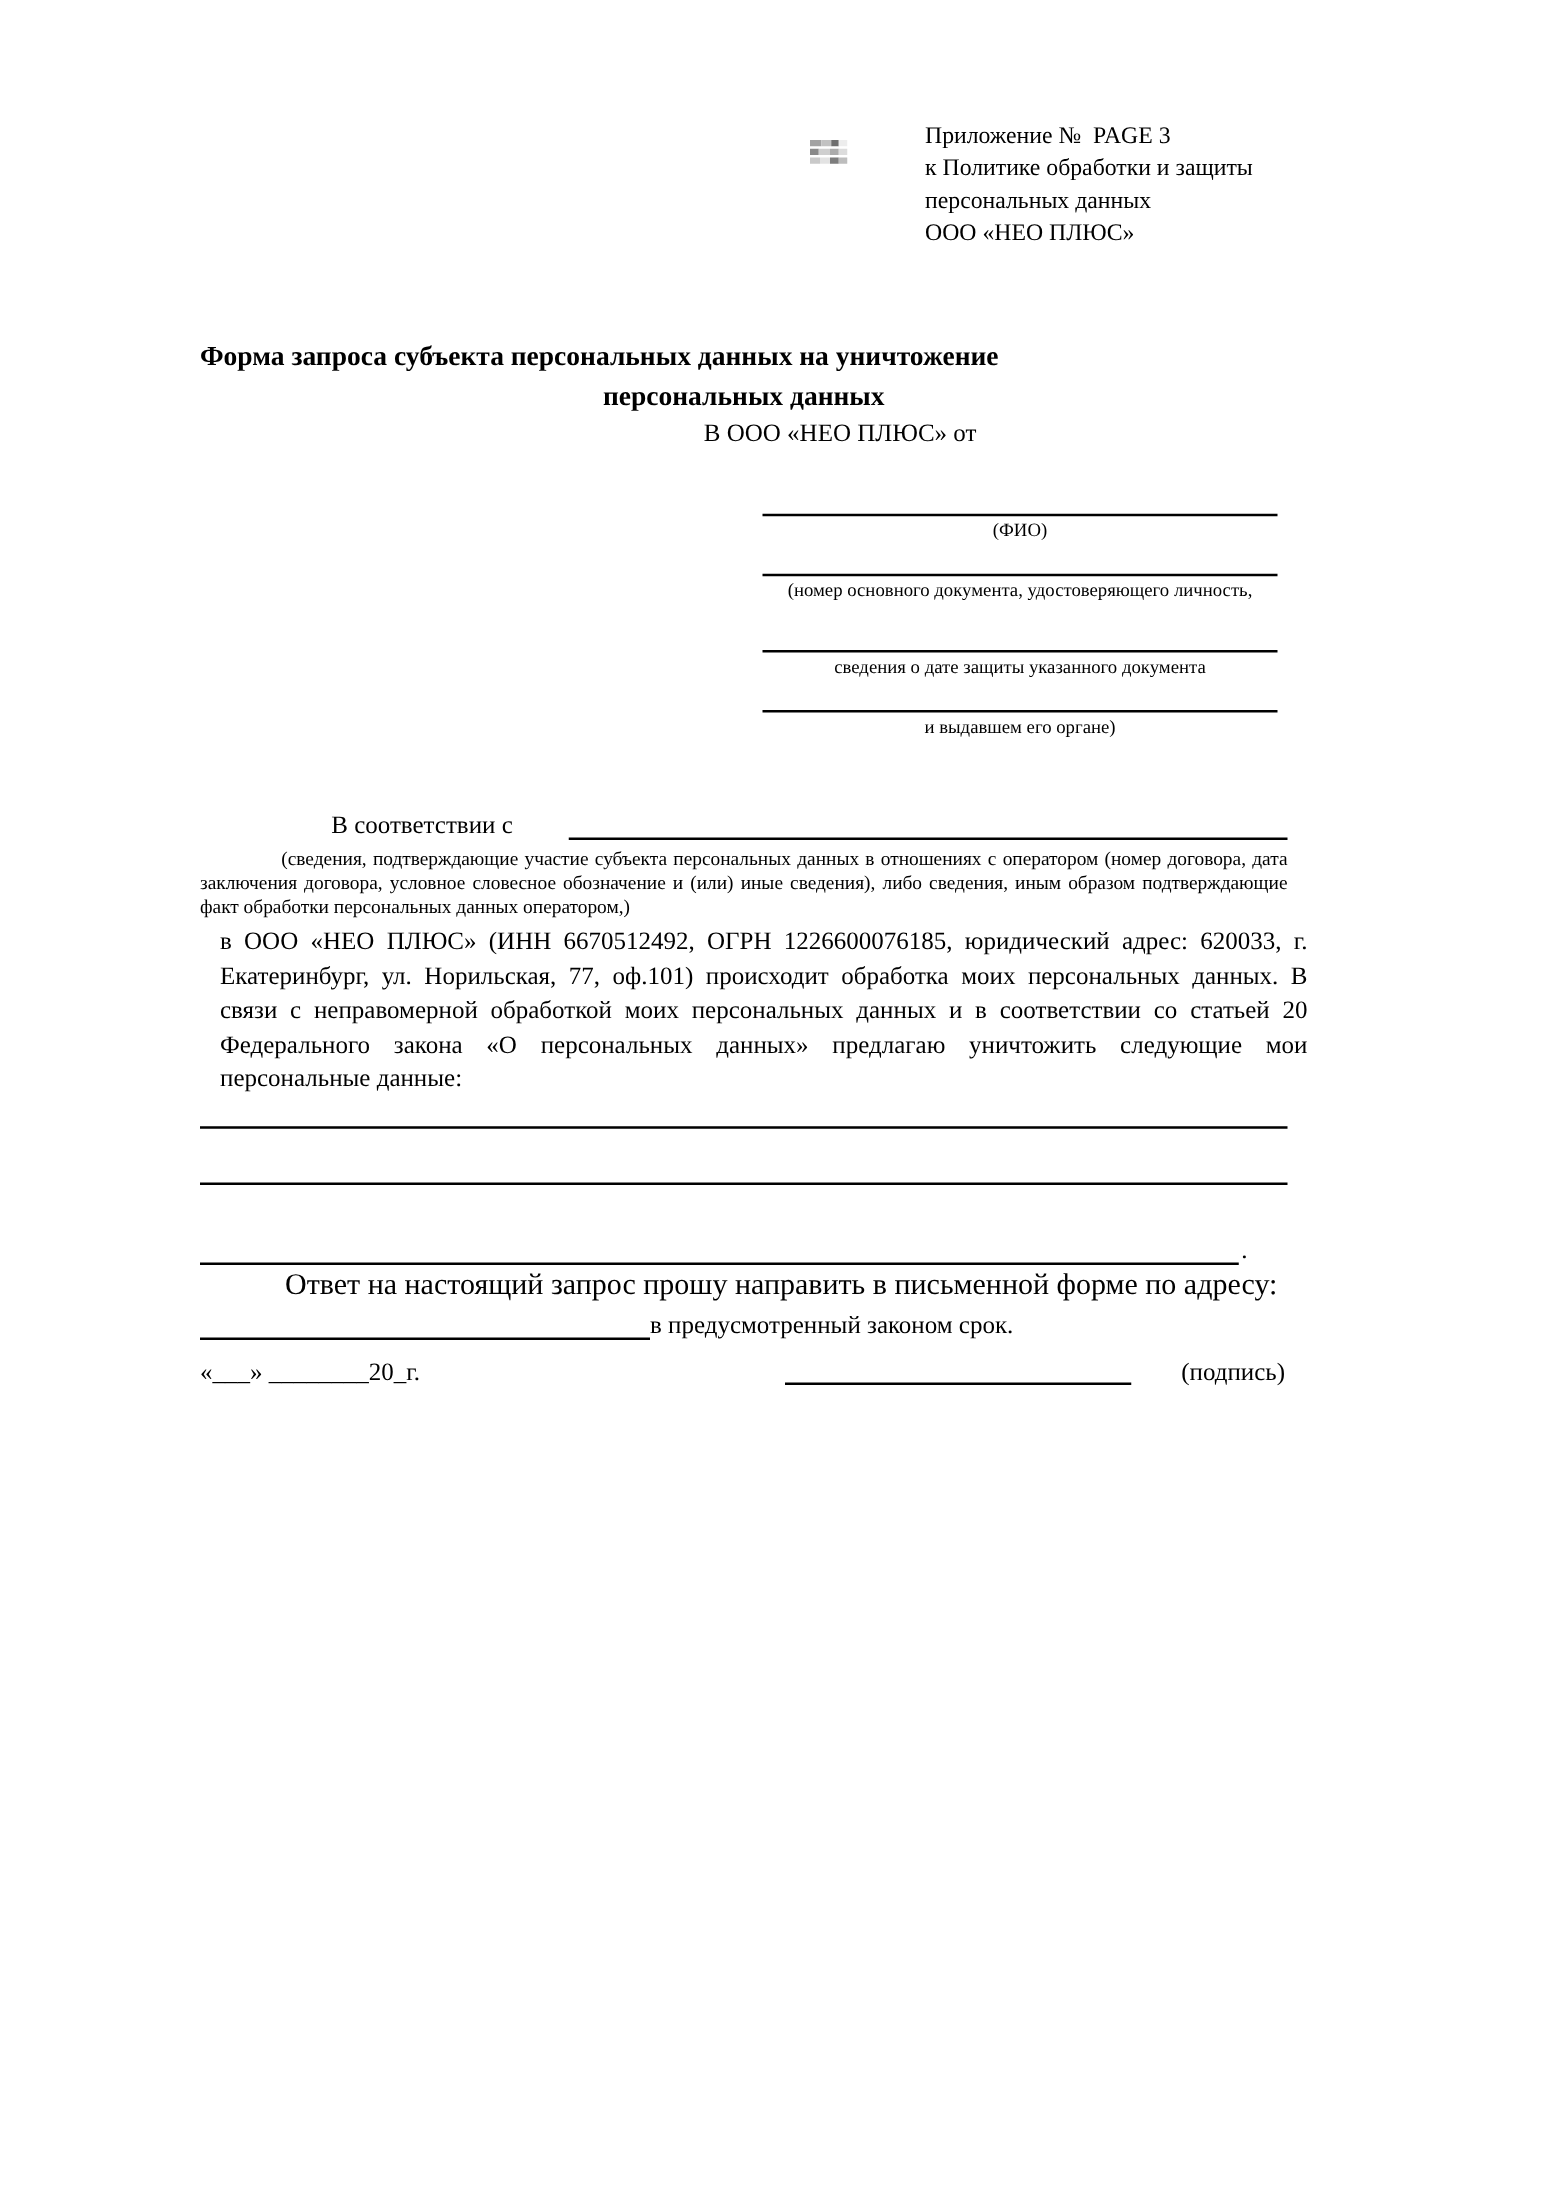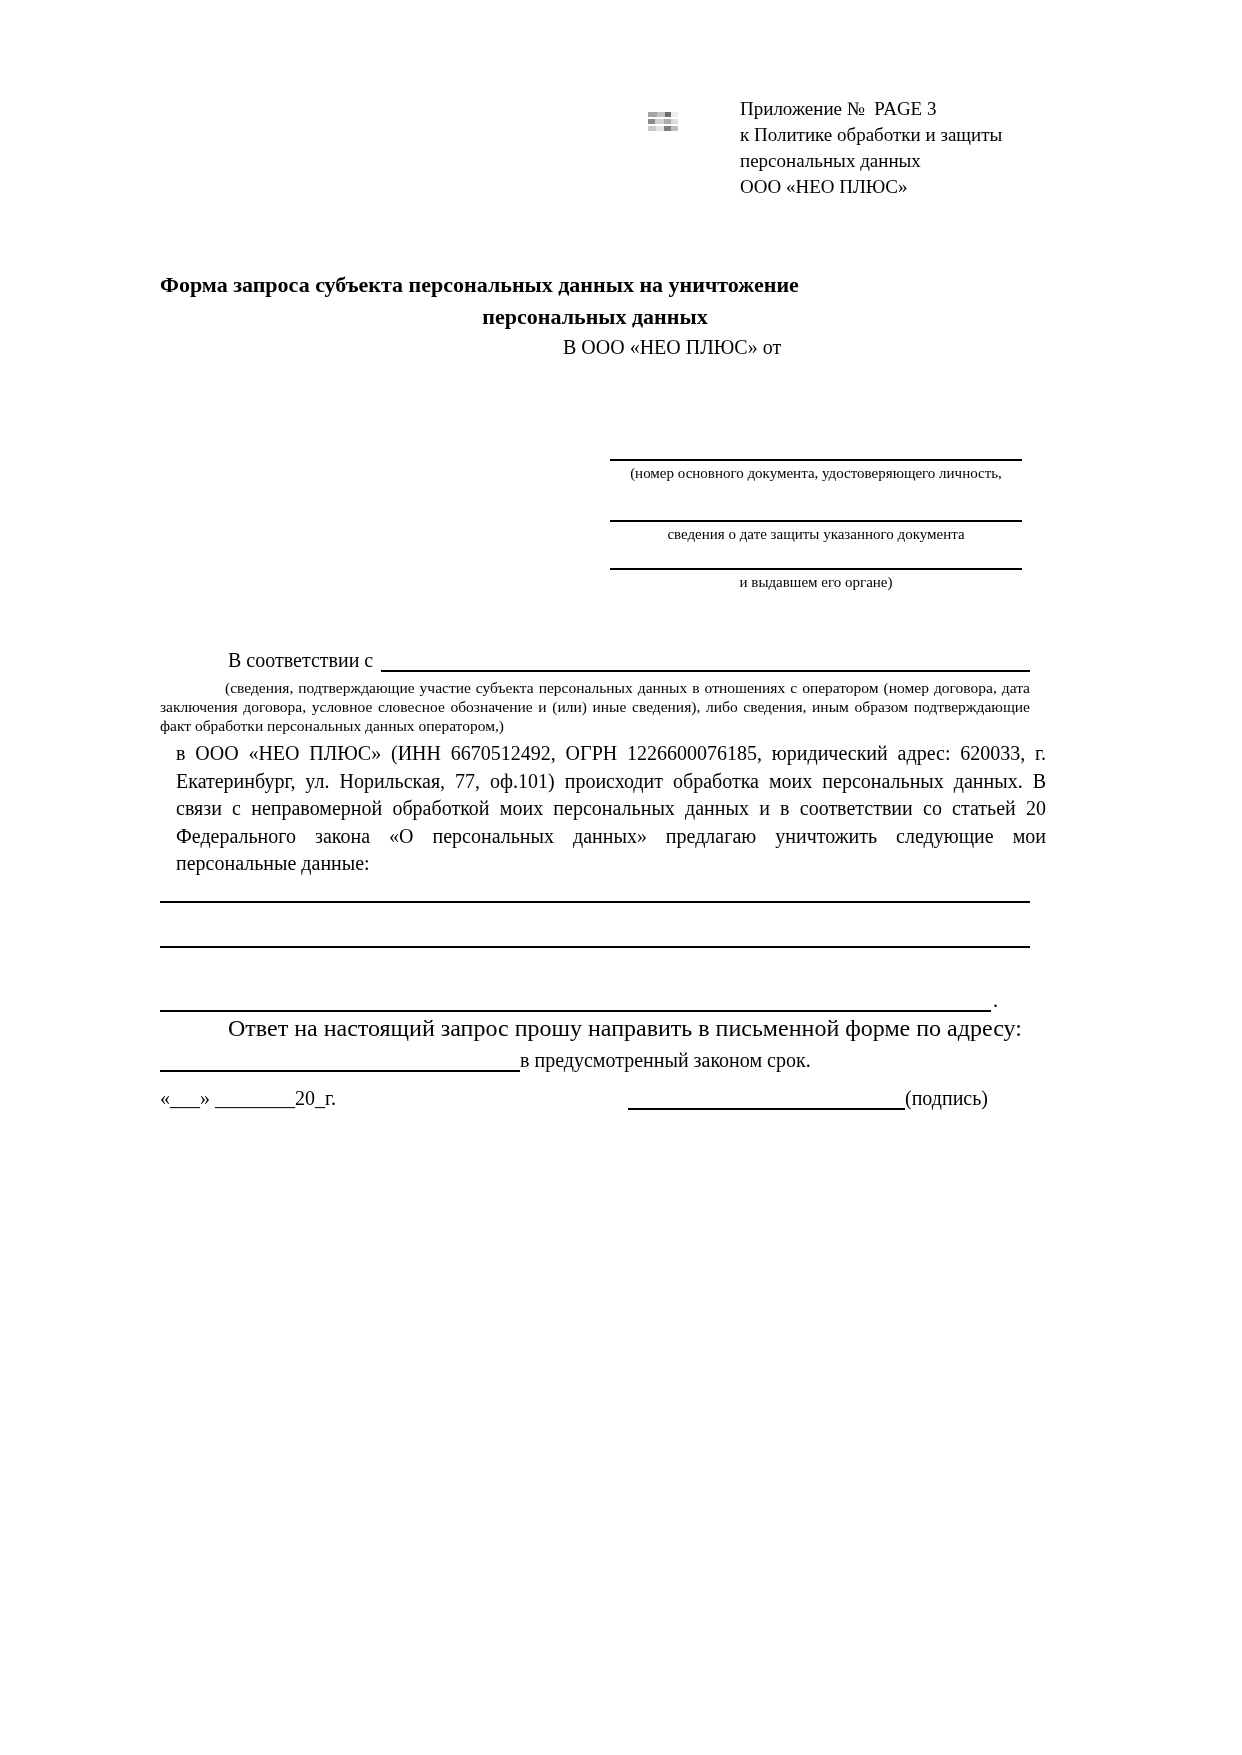--- a/index.html
+++ b/index.html
@@ -16,21 +16,21 @@
   .addressee{position:absolute;left:563px;top:336px;font-size:20px;}
 
   
   .field{position:absolute;left:610px;width:412px;}
   .field-line{border-top:2px solid #000;width:100%;height:0;}
   .field-caption{margin-top:4px;font-size:15px;text-align:center;white-space:nowrap;}
   .f1{top:411px}.f2{top:459px}.f3{top:520px}.f4{top:568px}
 
   
   .accordance{position:absolute;left:160px;top:648px;width:870px;}
-  .acc-row{display:flex;align-items:flex-end;font-size:20px;line-height:24px;}
+  .acc-row{display:flex;align-items:flex-end;font-size:20px;line-height:24px;gap:37px;}
   .acc-indent{width:68px;flex:0 0 68px;}
   .acc-lead{white-space:nowrap;padding-right:8px;}
   .acc-underline{flex:1;border-bottom:2px solid #000;height:20px;}
   .acc-note{margin-top:6px;font-size:15.5px;line-height:19px;text-align:justify;text-indent:65px;}
 
   
   .body-par{position:absolute;left:176px;top:740px;width:870px;font-size:20px;line-height:27.5px;text-align:justify;}
 
   
   .blank-line{position:absolute;left:160px;width:870px;height:0;border-top:2px solid #000;}
@@ -46,21 +46,21 @@
   .period-char{padding-left:2px;}
 
   .response-row{position:absolute;left:160px;top:1016px;width:870px;font-size:24px;line-height:24px;text-indent:68px;}
 
   .term-row{position:absolute;left:160px;top:1048px;width:870px;display:flex;align-items:flex-end;font-size:20px;line-height:24px;}
   .term-underline{flex:0 0 360px;border-bottom:2px solid #000;height:20px;}
   .term-text{white-space:nowrap;}
 
   .date-row{position:absolute;left:160px;top:1086px;width:870px;height:28px;font-size:20px;line-height:24px;}
   .date-text{position:absolute;left:0;top:0;white-space:nowrap;}
-  .sig-group{position:absolute;left:468px;top:0;display:flex;align-items:flex-end;}
+  .sig-group{position:absolute;left:468px;top:0;display:flex;gap:40px;}
   .sig-underline{width:277px;border-bottom:2px solid #000;height:20px;}
   .sig-caption{white-space:nowrap;}
 </style>
 </head>
 <body>
 
 <div class="page">
 
   <svg class="embed-icon" viewBox="0 0 30 25" xmlns="http://www.w3.org/2000/svg">
     <rect x="0" y="2" width="9" height="5" fill="#a3a3a3"></rect>
@@ -81,20 +81,24 @@
     <div>Приложение №&nbsp; PAGE 3</div>
     <div>к Политике обработки и защиты</div>
     <div>персональных данных</div>
     <div>ООО «НЕО ПЛЮС»</div>
   </div>
 
   <div class="title-l1">Форма запроса субъекта персональных данных на уничтожение</div>
   <div class="title-l2">персональных данных</div>
   <div class="addressee">В ООО «НЕО ПЛЮС» от</div>
 
+  <div class="field f1">
+    <div class="field-line"></div>
+    <div class="field-caption">(ФИО)</div>
+  </div>
   <div class="field f2">
     <div class="field-line"></div>
     <div class="field-caption">(номер основного документа, удостоверяющего личность,</div>
   </div>
   <div class="field f3">
     <div class="field-line"></div>
     <div class="field-caption">сведения о дате защиты указанного документа</div>
   </div>
   <div class="field f4">
     <div class="field-line"></div>

